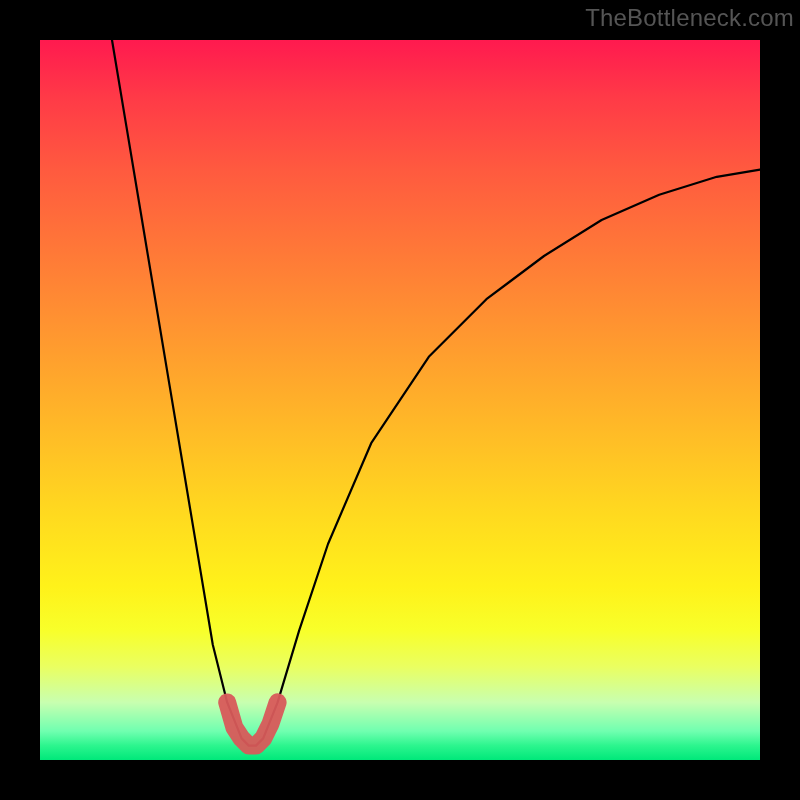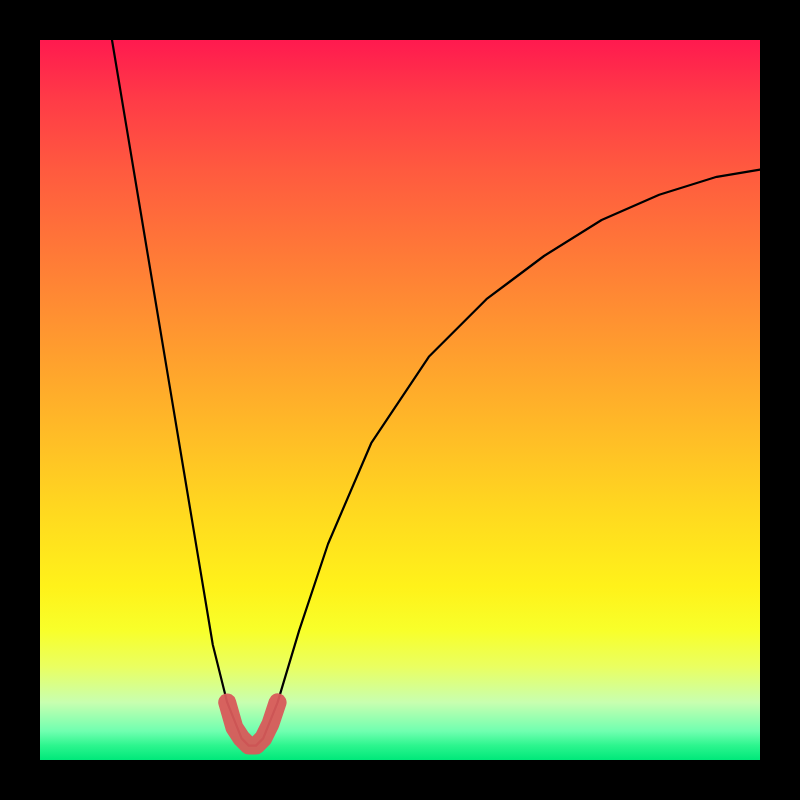--- a/index.html
+++ b/index.html
@@ -65,13 +65,14 @@
 <body>
 
 <div class="frame">
   <div class="plot-area"></div>
 
   <svg class="overlay" viewBox="0 0 720 720" preserveAspectRatio="none">
     <path id="curve-path" fill="none" stroke="#000" stroke-width="2.2" stroke-linecap="round" stroke-linejoin="round" d="M72.0 0.0 L86.4 86.4 L100.8 172.8 L115.2 259.2 L129.6 345.6 L144.0 432.0 L158.4 518.4 L172.8 604.8 L187.2 662.4 L201.6 698.4 L208.8 705.6 L216.0 705.6 L223.2 698.4 L237.6 662.4 L259.2 590.4 L288.0 504.0 L331.2 403.2 L388.8 316.8 L446.4 259.2 L504.0 216.0 L561.6 180.0 L619.2 154.8 L676.8 136.8 L720.0 129.6"></path>
     <path id="highlight-path" fill="none" stroke="#d85a5a" stroke-width="18" stroke-linecap="round" stroke-linejoin="round" opacity="0.95" d="M187.2 662.4 L194.4 687.6 L201.6 698.4 L208.8 705.6 L216.0 705.6 L223.2 698.4 L230.4 684.0 L237.6 662.4"></path>
   </svg>
 
+  <div class="watermark">TheBottleneck.com</div>
 </div>
 
 </body></html>

